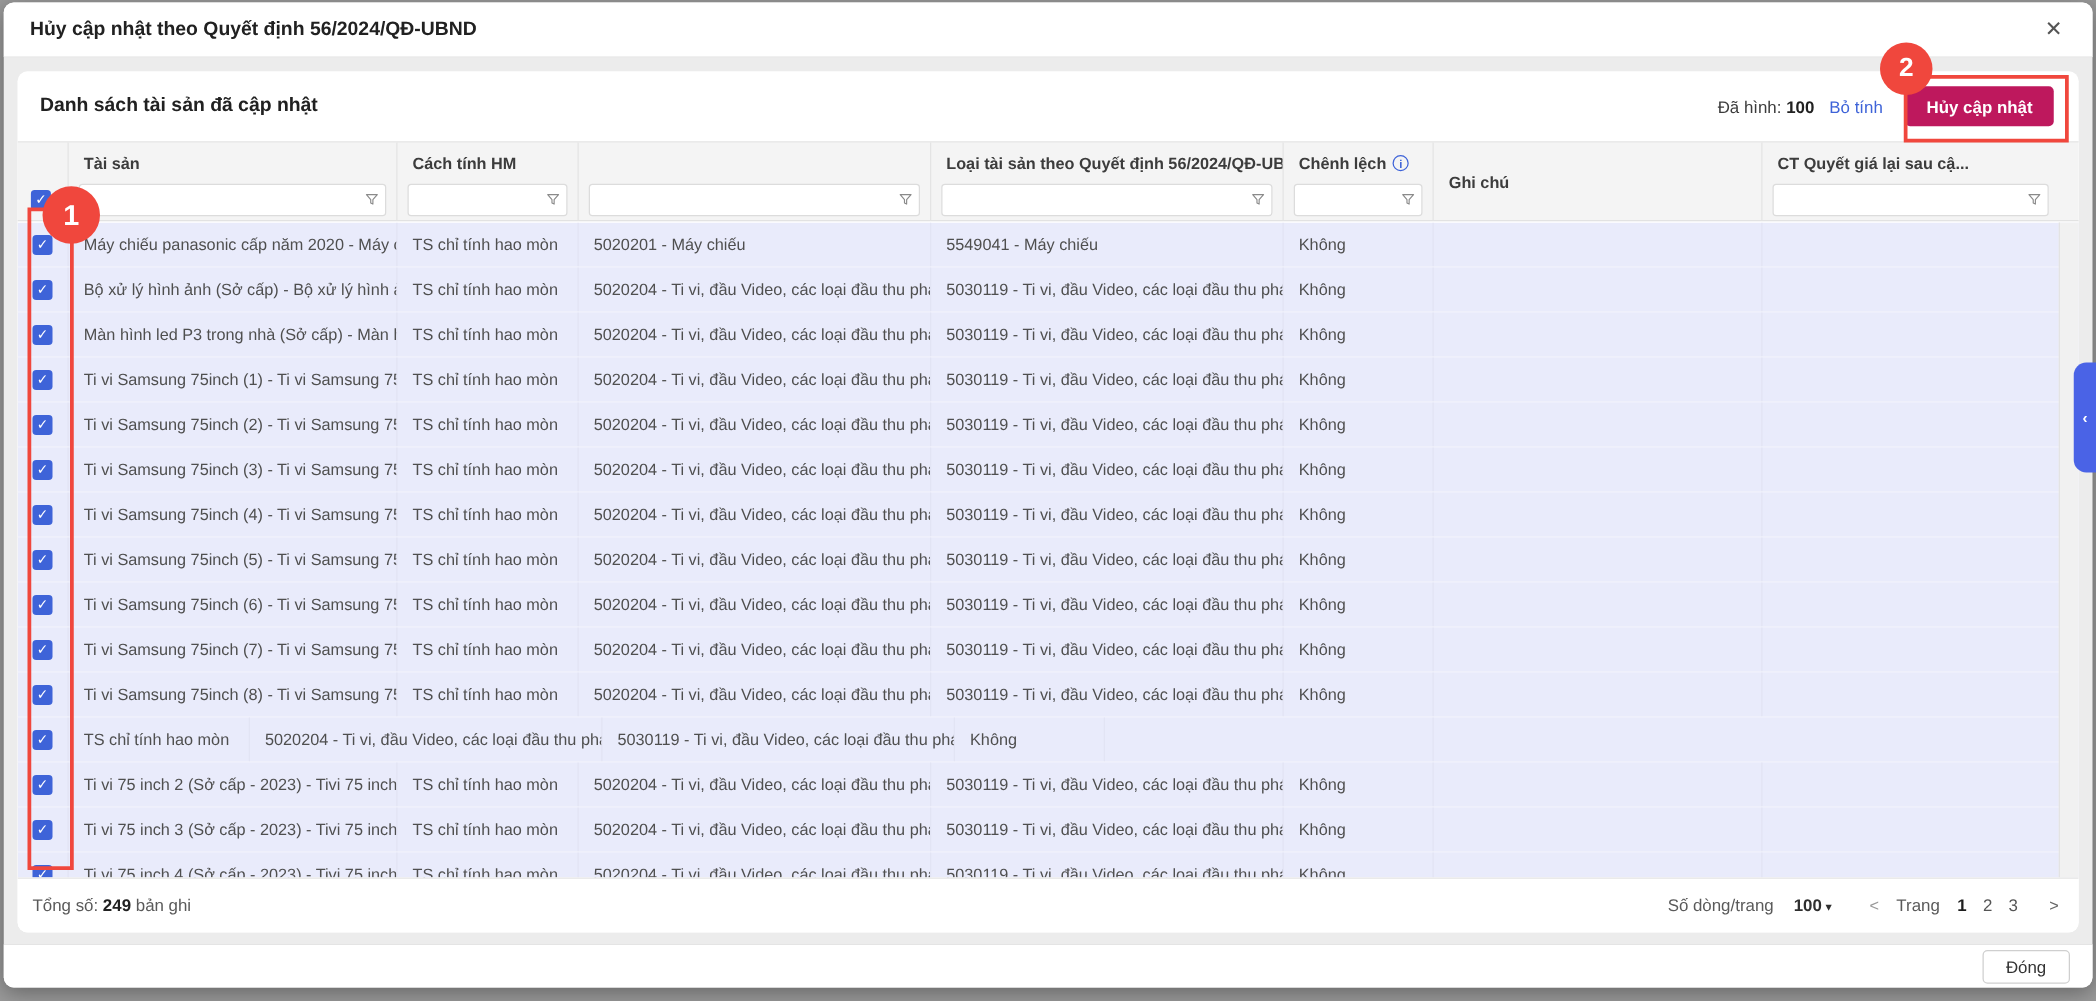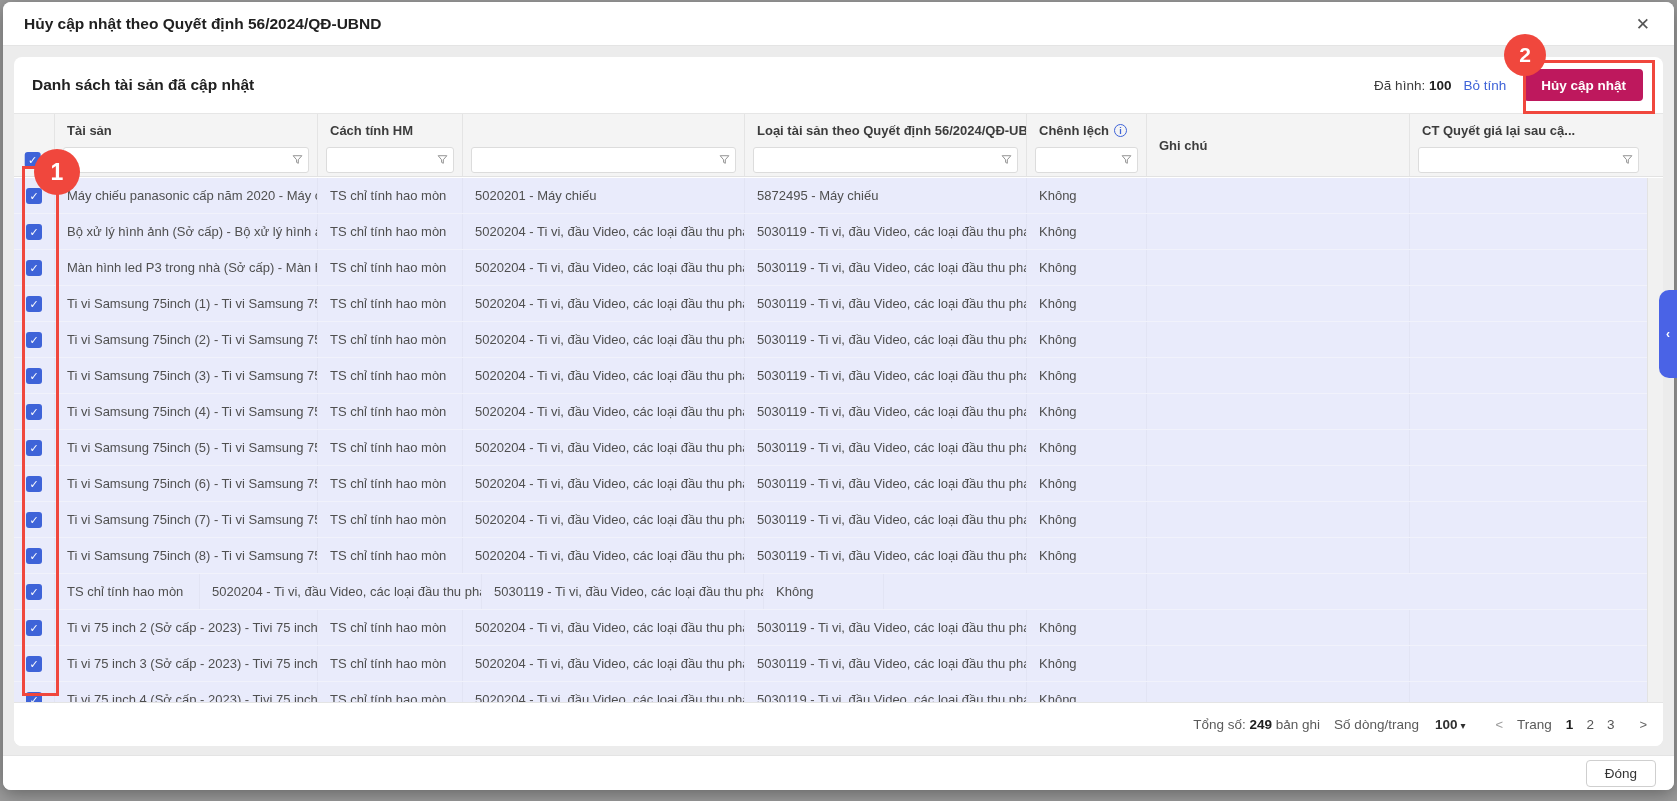--- a/index.html
+++ b/index.html
@@ -36,21 +36,21 @@
 
   
   .tbody { position:absolute; left:0; top:121px; width:100%; height:524px; overflow:hidden; }
   .tr { display:flex; height:36px; background:#e9ebfb; border-bottom:1px solid #f1f2fb; }
   .td { flex:none; height:100%; display:flex; align-items:center; padding:0 8px 0 12px; font-size:13px; color:#4f4f4f; white-space:nowrap; overflow:hidden; border-right:1px solid #e2e4f4; }
   .td:last-child { border-right:none; }
   .td-cbx { justify-content:center; padding:0; }
   .scroll-strip { position:absolute; right:0; top:121px; width:16px; height:524px; background:#f1f1f1; border-left:1px solid #e3e3e3; }
 
   
-  .card-footer { position:absolute; left:0; top:645px; width:100%; height:44px; border-top:1px solid #e4e4e4; background:#fff; display:flex; align-items:center; padding:0 16px 0 12px; font-size:13.5px; color:#5a5a5a;text-align:right; }
+  .card-footer { position:absolute; left:0; top:645px; width:100%; height:44px; border-top:1px solid #e4e4e4; background:#fff; display:flex; align-items:center; padding:0 16px 0 12px; font-size:13.5px; color:#5a5a5a; }
   .total-wrap { flex:1; }
   .total-wrap b { color:#212121; font-weight:700; }
   .pg-item { margin-left:14px; color:#5a5a5a; }
   .pg-size { font-weight:700; color:#2f2f2f; margin-left:16px; cursor:pointer; }
   .pg-caret { font-size:10px; color:#2f2f2f; margin-left:3px; }
   .pg-arrow { margin-left:30px; color:#9a9a9a; font-size:13px; cursor:pointer; }
   .pg-arrow.next { margin-left:12px; color:#666; }
   .pg-pages { display:inline-block; margin-left:14px; }
   .pg-page { display:inline-block; margin-right:13px; color:#555; cursor:pointer; }
   .pg-page.current { font-weight:700; color:#1d1d1d; }
@@ -137,21 +137,21 @@
         </div>
       </div>
     <div class="tbody" id="tbody">
         <div class="tr">
           <div class="td td-cbx" style="width: 41px;">
             <span class="cbx">✓</span>
           </div>
           <div class="td" style="width: 263px;">Máy chiếu panasonic cấp năm 2020 - Máy ch...</div>
           <div class="td" style="width: 145px;">TS chỉ tính hao mòn</div>
           <div class="td" style="width: 282px;">5020201 - Máy chiếu</div>
-          <div class="td" style="width: 282px;">5872495 - Máy chiếu</div>
+          <div class="td" style="width: 282px;">5549041 - Máy chiếu</div>
           <div class="td" style="width: 120px;">Không</div>
           <div class="td" style="width: 263px;"></div>
           <div class="td" style="width: 237px;"></div>
         </div>
         <div class="tr">
           <div class="td td-cbx" style="width: 41px;">
             <span class="cbx">✓</span>
           </div>
           <div class="td" style="width: 263px;">Bộ xử lý hình ảnh (Sở cấp) - Bộ xử lý hình ảnh...</div>
           <div class="td" style="width: 145px;">TS chỉ tính hao mòn</div>

